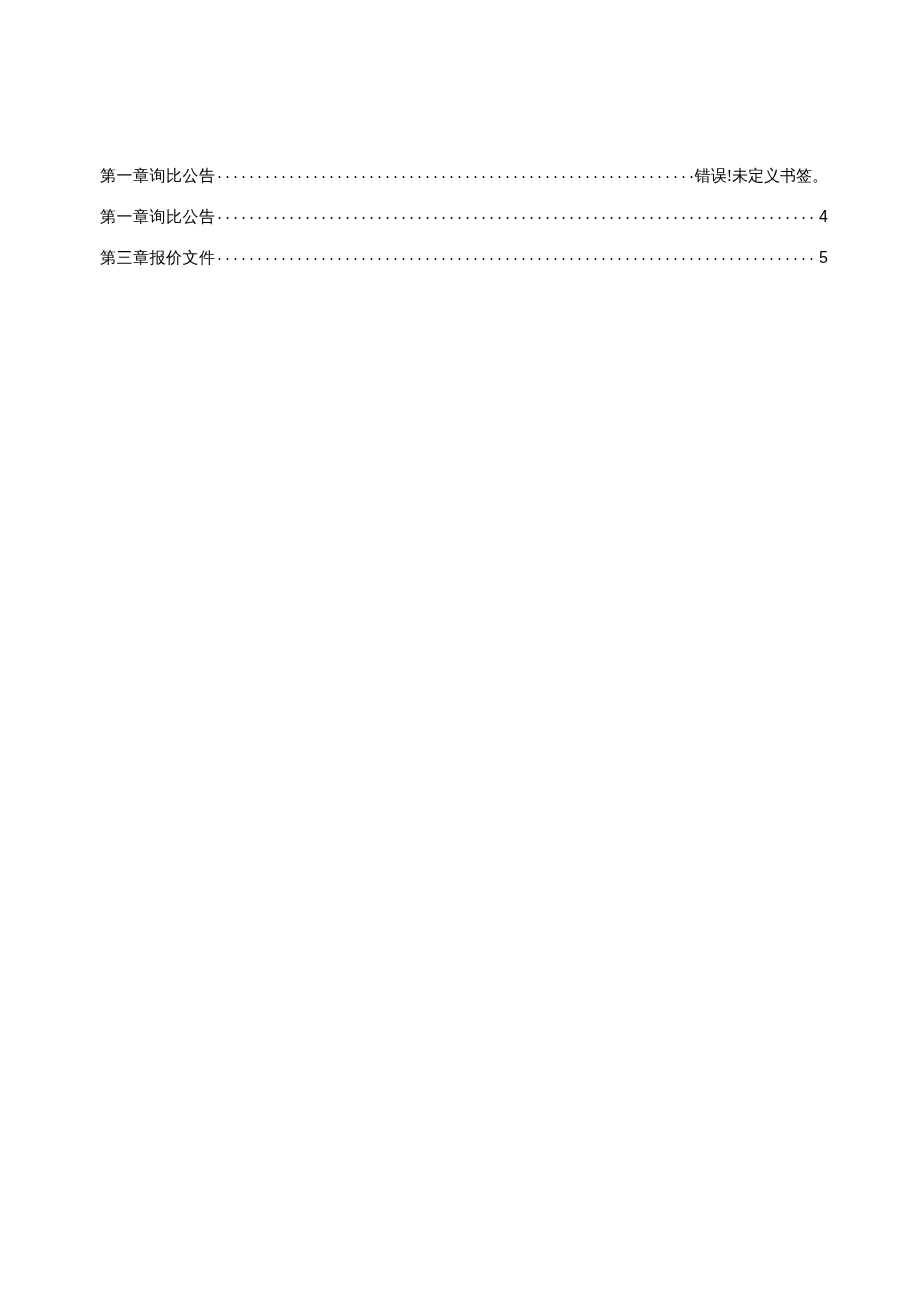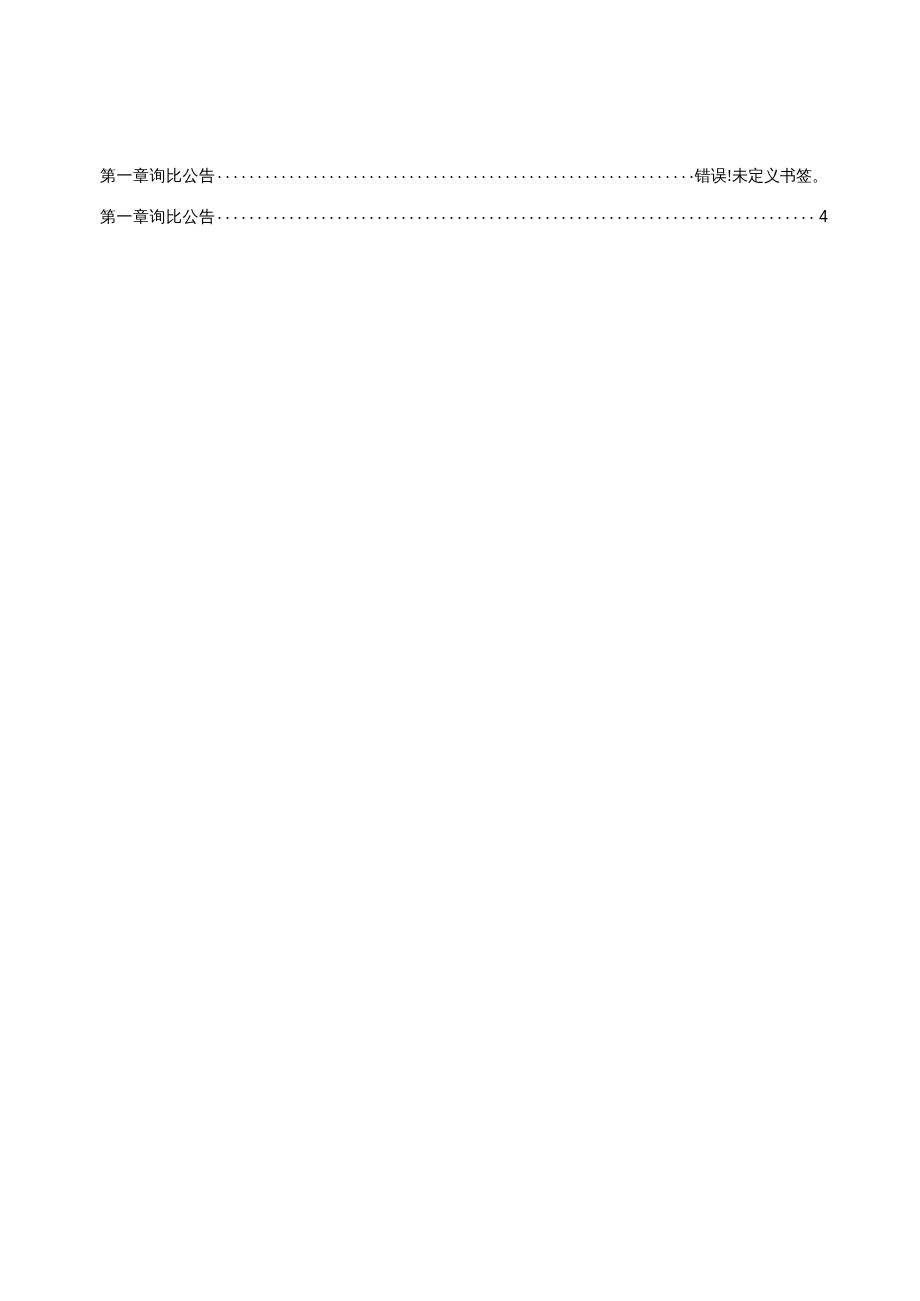--- a/index.html
+++ b/index.html
@@ -60,15 +60,20 @@
     <span class="toc-leader"></span>
     <span class="toc-page cn">错误!未定义书签。</span>
   </div>
 
   <div class="toc-entry">
     <span class="toc-title">第一章询比公告</span>
     <span class="toc-leader"></span>
     <span class="toc-page">4</span>
   </div>
 
+  <div class="toc-entry">
+    <span class="toc-title">第三章报价文件</span>
+    <span class="toc-leader"></span>
+    <span class="toc-page">5</span>
+  </div>
 
 
 </div>
 
 </body></html>

